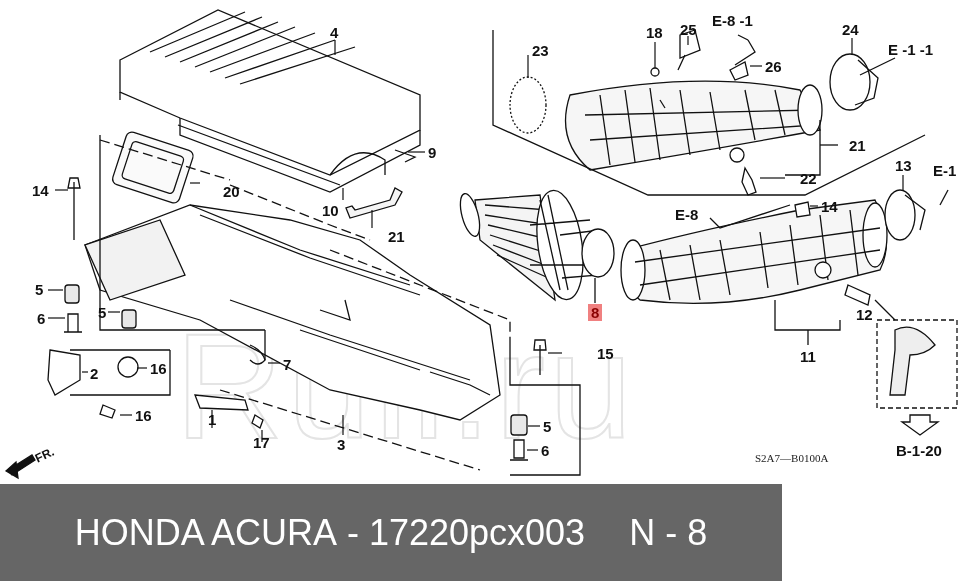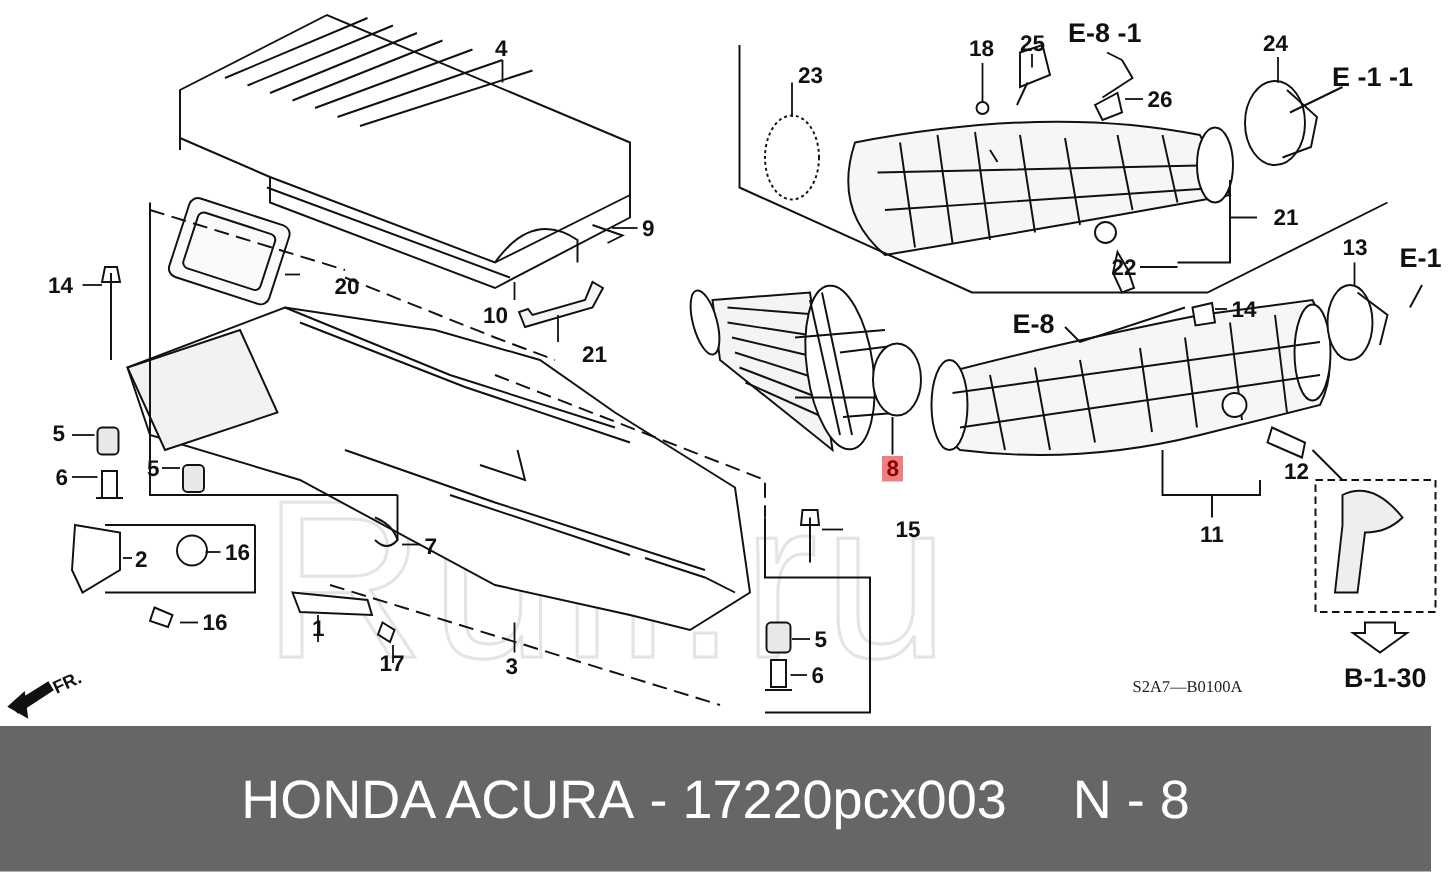--- a/index.html
+++ b/index.html
@@ -2,27 +2,27 @@
 <html><head>
 <meta charset="utf-8">
 <style>
   html, body { margin:0; padding:0; }
   body { width:970px; height:581px; background:#ffffff; position:relative; overflow:hidden;
          font-family:"Liberation Sans", sans-serif; }
   #diagram { position:absolute; left:0; top:0; width:970px; height:484px; background:#fff; }
   #diagram svg { position:absolute; left:0; top:0; }
   .callout { position:absolute; font-family:"Liberation Sans", sans-serif; font-weight:bold;
              font-size:15px; color:#111; line-height:1; white-space:nowrap; }
-  .callout.ref { font-size:18px; }
+  .callout.ref { font-size:15px; }
   .callout.hl { background:#f08080; color:#8a0000; padding:1px 3px; }
   .code { position:absolute; font-family:Liberation Serif, serif; font-size:11px; color:#222; }
   .fr { position:absolute; font-family:"Liberation Sans", sans-serif; font-weight:bold; font-size:12px; color:#111; transform:rotate(-25deg); }
   .watermark { position:absolute; font-family:"Liberation Sans", sans-serif; font-size:150px;
                color:transparent; -webkit-text-stroke:2px #e4e4e4; letter-spacing:4px; }
-  #footer { position:absolute; left:0; top:484px; width:954px; height:97px; background:#666666;
+  #footer { position:absolute; left:0; top:484px; width:782px; height:97px; background:#666666;
             display:flex; align-items:center; justify-content:center; }
   #footer span { color:#ffffff; font-family:"Liberation Sans", sans-serif; font-size:36px; letter-spacing:0px; }
   #footer .gap { display:inline-block; width:44px; }
 </style>
 </head>
 <body>
 
 <div id="diagram">
   <div class="watermark" style="left:175px; top:300px;">Ruli.ru</div>
 
@@ -196,28 +196,28 @@
   <span class="callout hl" style="left:588px; top:304px;">8</span>
 
   <span class="callout" style="left:516px; top:43px;margin-left:16px;">23</span>
   <span class="callout" style="left:646px; top:25px;">18</span>
   <span class="callout" style="left:680px; top:22px;">25</span>
   <span class="callout ref" style="left:712px; top:13px;">E-8 -1</span>
   <span class="callout" style="left:765px; top:59px;">26</span>
   <span class="callout" style="left:842px; top:22px;">24</span>
   <span class="callout ref" style="left:888px; top:42px;">E -1 -1</span>
   <span class="callout" style="left:849px; top:138px;">21</span>
-  <span class="callout" style="left:741px; top:171px;text-align:center;">22</span>
+  <span class="callout" style="left:800px; top:171px;text-align:center;">22</span>
   <span class="callout" style="left:895px; top:158px;">13</span>
   <span class="callout ref" style="left:933px; top:163px;">E-1</span>
   <span class="callout ref" style="left:675px; top:207px;">E-8</span>
   <span class="callout" style="left:821px; top:199px;">14</span>
   <span class="callout" style="left:856px; top:307px;">12</span>
   <span class="callout" style="left:800px; top:349px;">11</span>
-  <span class="callout ref" style="left:896px; top:443px;">B-1-30</span>
+  <span class="callout ref" style="left:896px; top:443px;">B-1-20</span>
 
   <span class="code" style="left:755px; top:452px;">S2A7—B0100A</span>
   <span class="fr" style="left:35px; top:448px;">FR.</span>
 </div>
 
 <div id="footer">
   <span>HONDA ACURA</span>
   <span>&nbsp;</span>
   <span>-</span>
   <span>&nbsp;</span>

